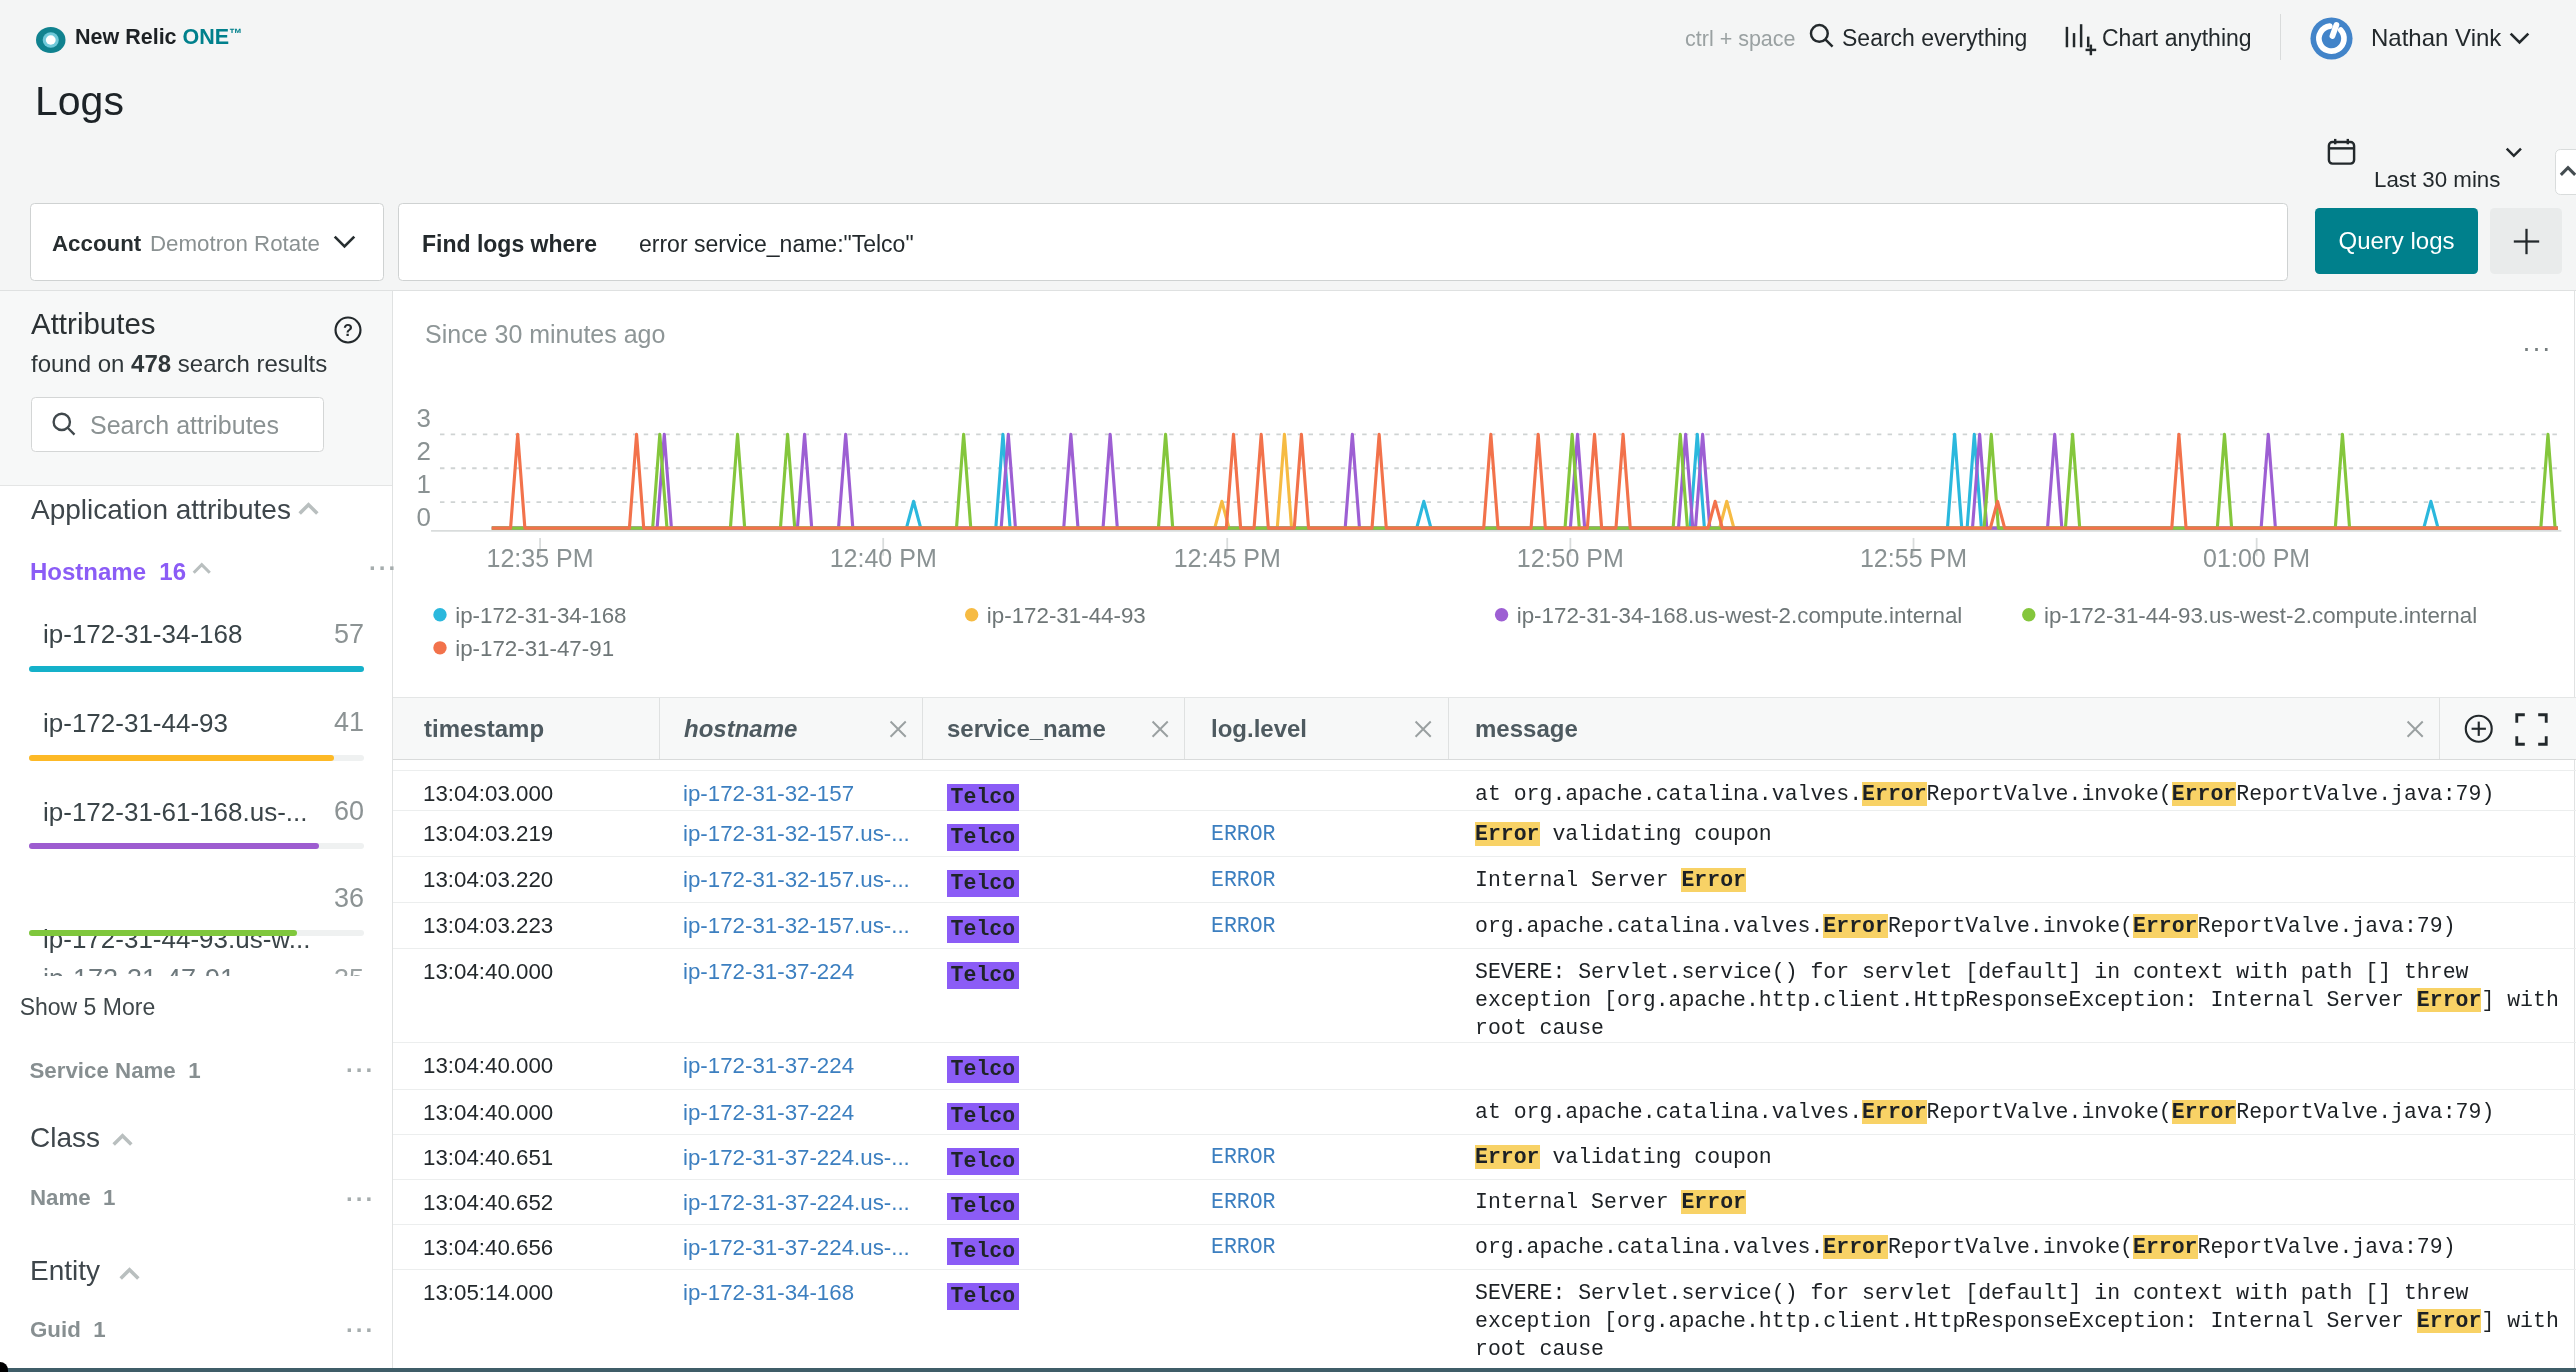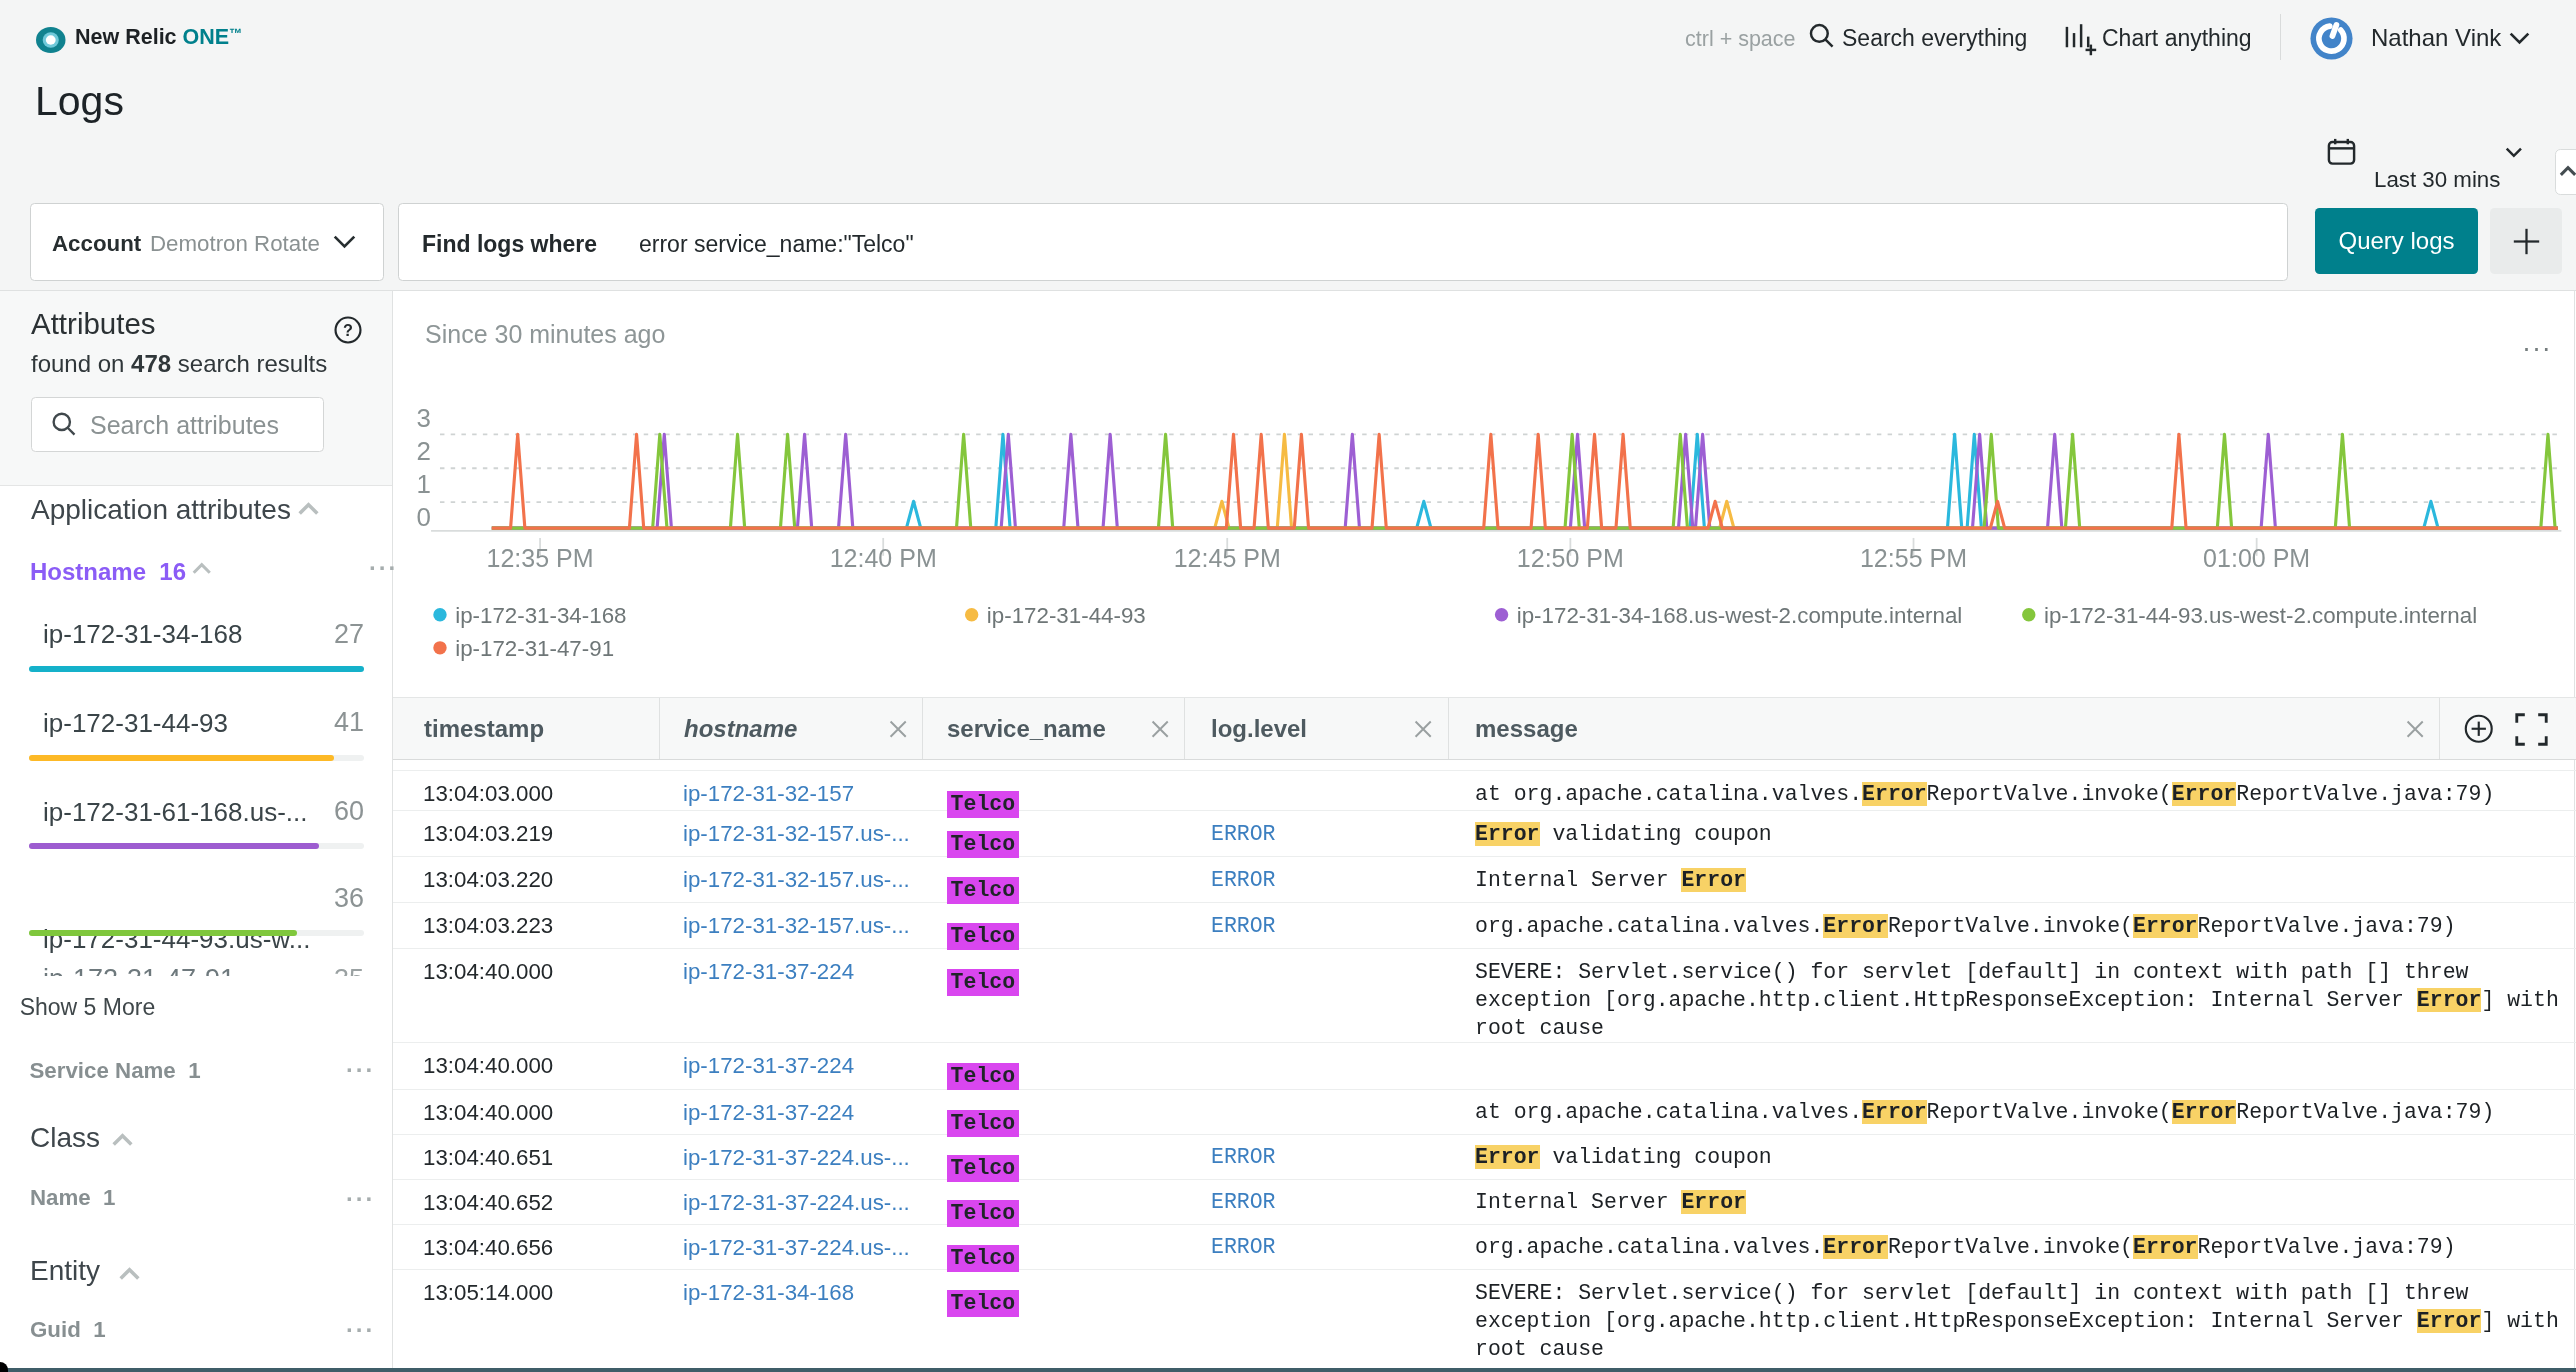--- a/index.html
+++ b/index.html
@@ -7,21 +7,21 @@
 body { font-family:"Liberation Sans", sans-serif; background:#f4f5f5; position:relative; color:#23292c; }
 .abs { position:absolute; }
 .hl { background:#f8d266; font-weight:bold; }
 .ell { color:#a6adae; letter-spacing:1.8px; font-weight:bold; }
 .row { position:relative; border-bottom:0.9px solid #eceeee; height:46px; }
 .row.tall { height:94px; }
 .row.h50 { height:45px; }
 .h50 .c1,.h50 .c2,.h50 .lvl,.h50 .msg { line-height:45px; }
 .c1 { position:absolute; left:30px; top:0; line-height:46px; font-size:22.3px; color:#23282b; }
 .c2 { position:absolute; left:290px; top:0; line-height:46px; font-size:22.3px; color:#3c7fc0; }
-.chip { position:absolute; left:554px; top:20px; font-family:"Liberation Mono",monospace; font-weight:bold; font-size:21.5px; background:#d946ef; padding:0.9px 3.6px 2.7px 3.6px; color:#1f2428; }
+.chip { position:absolute; left:554px; top:13px; font-family:"Liberation Mono",monospace; font-weight:bold; font-size:21.5px; background:#8b5cf6; padding:0.9px 3.6px 2.7px 3.6px; color:#1f2428; }
 .lvl { position:absolute; left:818px; top:0; line-height:46px; font-family:"Liberation Mono",monospace; font-size:21.5px; color:#3c7fc0; }
 .msg { position:absolute; left:1082px; top:0; line-height:46px; font-family:"Liberation Mono",monospace; font-size:21.5px; color:#1d2125; white-space:pre; }
 .tall .msg { line-height:28px; top:9px; }
 </style>
 </head>
 <body>
 
 <svg class="abs" style="left:36px;top:27px;" width="29.5" height="26" viewBox="0 0 33 29">
   <ellipse cx="16.5" cy="14.5" rx="16.5" ry="14.5" fill="#10828f"></ellipse>
   <ellipse cx="16.5" cy="14.5" rx="9" ry="8.7" fill="#6fc9da"></ellipse>
@@ -114,21 +114,21 @@
   <polyline points="3,13 13,3 23,13" fill="none" stroke="#b9bfbf" stroke-width="4"></polyline>
 </svg>
 
 <div class="abs" style="left:30px;top:558px;font-size:24px;font-weight:700;color:#8b5cf6;">Hostname&nbsp; 16</div>
 <svg class="abs" style="left:191px;top:562px;" width="21.5" height="13.4" viewBox="0 0 24 15">
   <polyline points="3,12 12,3 21,12" fill="none" stroke="#b9bfbf" stroke-width="3.4"></polyline>
 </svg>
 <div class="abs ell" style="left:369px;top:554px;font-size:24px;">···</div>
 
 <div class="abs" style="left:43px;top:619px;font-size:26px;color:#3a4448;">ip-172-31-34-168</div>
-<div class="abs" style="left:0;top:619px;width:364px;font-size:27px;color:#8c9394;text-align:right;">27</div>
+<div class="abs" style="left:0;top:619px;width:364px;font-size:27px;color:#8c9394;text-align:right;">57</div>
 <div class="abs" style="left:29px;top:666px;width:335px;height:6.3px;border-radius:3.6px;background:#15b1ca;"></div>
 
 <div class="abs" style="left:43px;top:708px;font-size:26px;color:#3a4448;">ip-172-31-44-93</div>
 <div class="abs" style="left:0;top:707px;width:364px;font-size:27px;color:#8c9394;text-align:right;">41</div>
 <div class="abs" style="left:29px;top:755px;width:335px;height:6.3px;border-radius:3.6px;background:#eff1f1;"></div>
 <div class="abs" style="left:29px;top:755px;width:305px;height:6.3px;border-radius:3.6px;background:#fdb926;"></div>
 
 <div class="abs" style="left:43px;top:797px;font-size:26px;color:#3a4448;">ip-172-31-61-168.us-...</div>
 <div class="abs" style="left:0;top:796px;width:364px;font-size:27px;color:#8c9394;text-align:right;">60</div>
 <div class="abs" style="left:29px;top:843px;width:335px;height:6.3px;border-radius:3.6px;background:#eff1f1;"></div>

